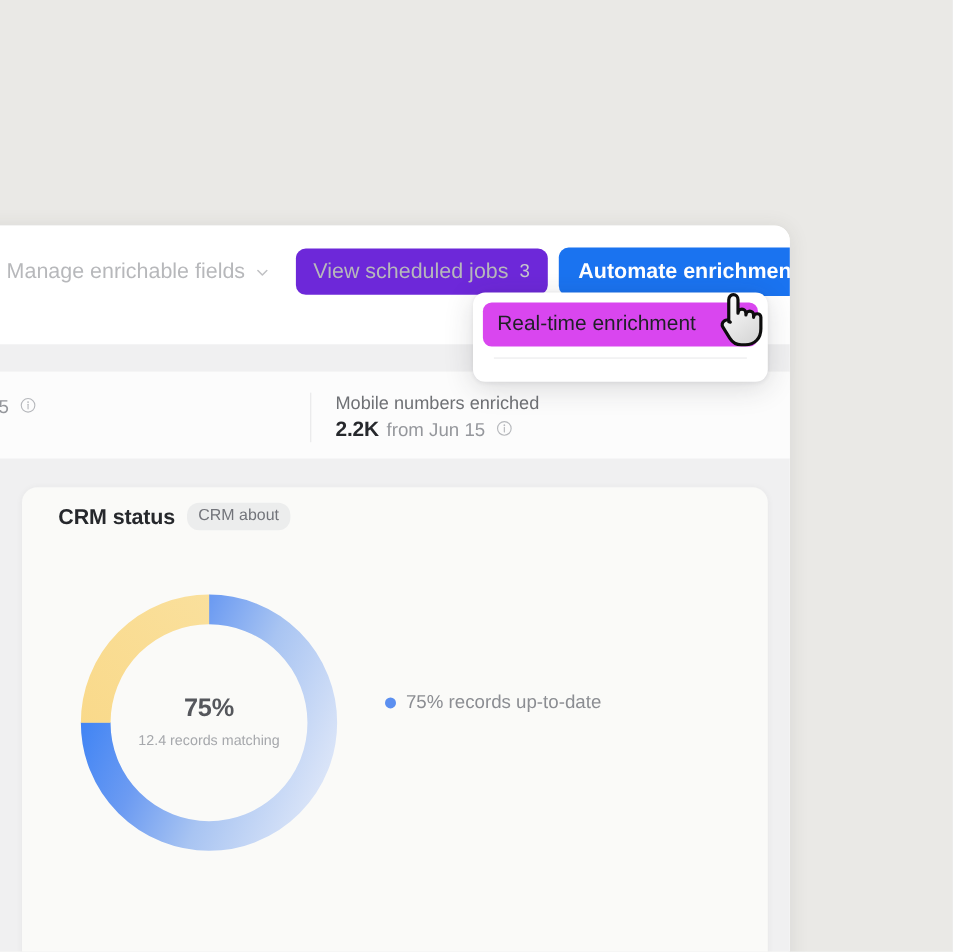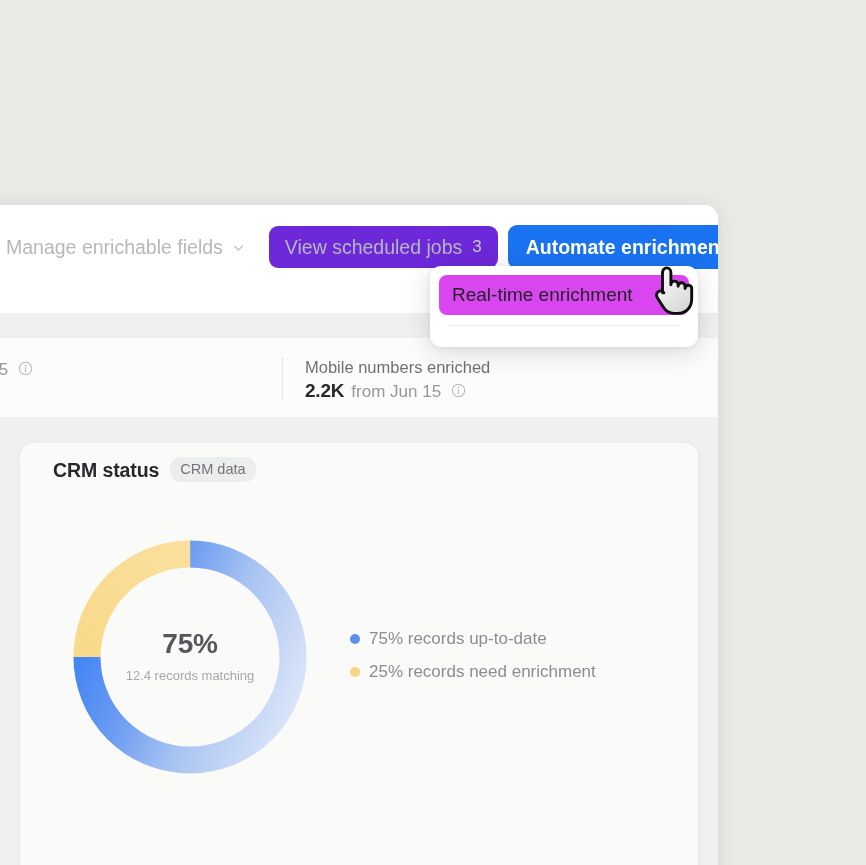--- a/index.html
+++ b/index.html
@@ -223,21 +223,21 @@
     left: 0; top: 0;
     width: 260px;
     height: 260px;
     display: flex;
     flex-direction: column;
     align-items: center;
     justify-content: center;
     pointer-events: none;
   }
   .donut-pct {
-    font-size: 28px;
+    font-size: 23px;
     font-weight: bold;
     color: #55575c;
     letter-spacing: -0.2px;
   }
   .donut-sub {
     margin-top: 5px;
     font-size: 13px;
     color: #a6a8ac;
     text-align: center;
     line-height: 22px;
@@ -386,21 +386,21 @@
       </div>
 
     </div>
 
     <div class="content-area">
 
       <div class="crm-card">
 
         <div class="crm-head">
           <span class="crm-title">CRM status</span>
-          <span class="crm-chip">CRM data</span>
+          <span class="crm-chip">CRM about</span>
         </div>
 
         <div class="donut-wrap">
           <svg viewBox="0 0 260 260" width="260" height="260">
             <defs>
               <linearGradient id="blueFade" x1="0.62" y1="0" x2="0.2" y2="1">
                 <stop offset="0%" stop-color="#4285f4"></stop>
                 <stop offset="28%" stop-color="#6c9bf2"></stop>
                 <stop offset="58%" stop-color="#a8c4f2"></stop>
                 <stop offset="100%" stop-color="#dbe5f8"></stop>
@@ -418,24 +418,20 @@
           <div class="donut-center">
             <div class="donut-pct">75%</div>
             <div class="donut-sub">12.4 records matching</div>
           </div>
         </div>
 
         <div class="legend">
           <div class="legend-row">
             <span class="legend-dot" style="background:#5b8ff0"></span>
             <span class="legend-label">75% records up-to-date</span>
-          </div>
-          <div class="legend-row">
-            <span class="legend-dot" style="background:#f7d583"></span>
-            <span class="legend-label">25% records need enrichment</span>
           </div>
         </div>
 
       </div>
     </div>
 
   </div>
 
   <div class="menu">
 

